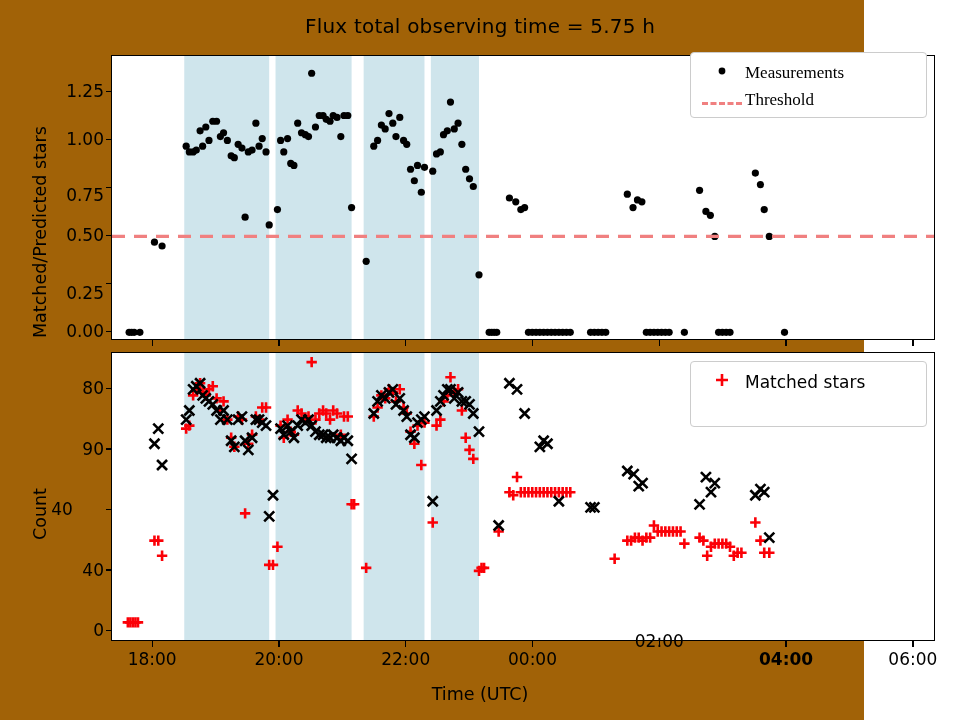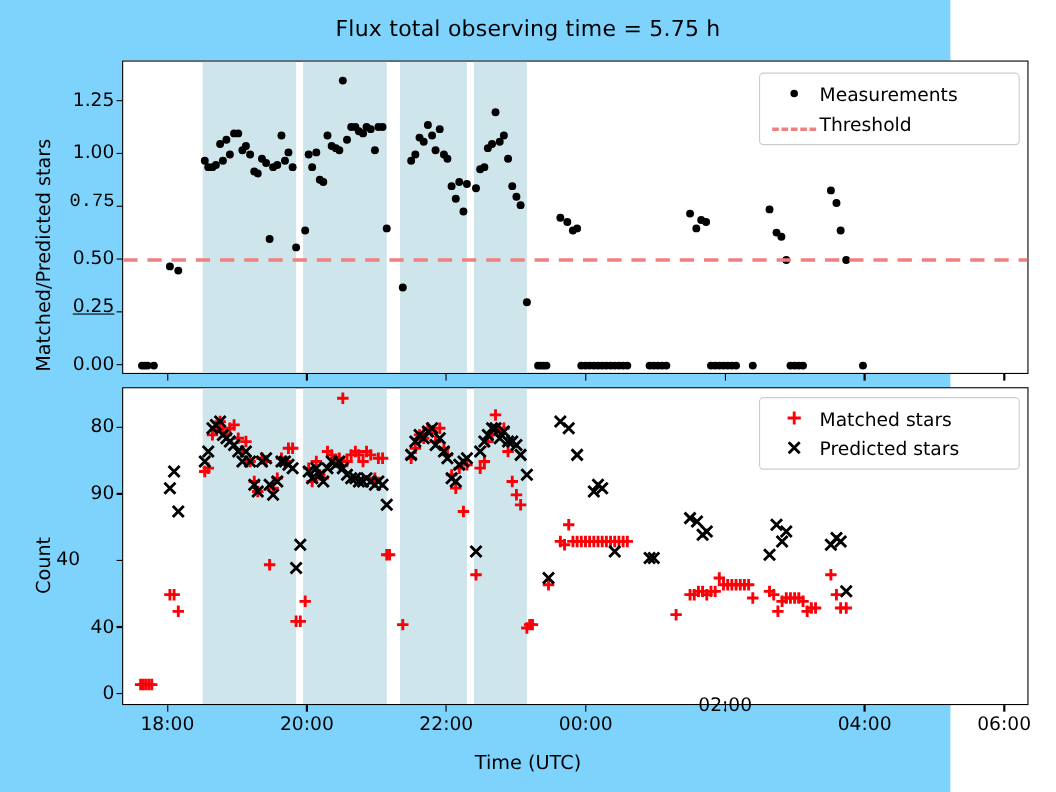--- a/index.html
+++ b/index.html
@@ -10,21 +10,21 @@
   body {
     width: 960px;
     height: 720px;
     font-family: "DejaVu Sans", sans-serif;
     overflow: hidden;
   }
   #figure {
     position: relative;
     width: 864px;
     height: 720px;
-    background: #7dd3fc;
+    background: #a16207;
   }
   .title {
     position: absolute;
     left: 0;
     top: 14px;
     width: 960px;
     text-align: center;
     font-size: 20px;
     color: #000000;
     letter-spacing: 0.2px;
@@ -99,23 +99,24 @@
   .legend {
     position: absolute;
     box-sizing: border-box;
     background: #ffffff;
     border: 1px solid #cccccc;
     border-radius: 4px;
     padding: 6px 10px 6px 8px;
   }
   #legend-top {
     left: 690px;
-    top: 66px;
+    top: 52px;
     width: 237px;
     height: 66px;
+    font-family: Liberation Serif, serif;
   }
   #legend-bottom {
     left: 690px;
     top: 361px;
     width: 237px;
     height: 66px;
   }
   .legend-row {
     display: flex;
     align-items: center;
@@ -287,23 +288,23 @@
           <circle cx="672.5107692307693" cy="276.3636363636364" r="3.6" fill="#000000"></circle>
         </g>
         <line x1="0" x2="824" y1="180.4040404040404" y2="180.4040404040404" stroke="#f08080" stroke-width="3.2" stroke-dasharray="13,9"></line>
       </svg>
   </div>
 
   <div class="ylabel" id="ylabel-top">Matched/Predicted stars</div>
 
   <div id="top-yticks">
       <div class="tick-label ytick-label" style="left: 20px; width: 84px; top: 331.364px; text-align: right;">0.00</div>
-      <div class="tick-label ytick-label" style="left: 20px; width: 84px; top: 279px; text-decoration: underline;">0.25</div>
+      <div class="tick-label ytick-label" style="left: 20px; width: 84px; top: 293px;">0.25</div>
       <div class="tick-label ytick-label" style="left: 20px; width: 84px; top: 235.404px;">0.50</div>
-      <div class="tick-label ytick-label" style="left: 20px; width: 84px; top: 184px; font-family: Liberation Mono, monospace;">0.75</div>
+      <div class="tick-label ytick-label" style="left: 20px; width: 84px; top: 195px;">0.75</div>
       <div class="tick-label ytick-label" style="left: 20px; width: 84px; top: 139.444px;">1.00</div>
       <div class="tick-label ytick-label" style="left: 20px; width: 84px; top: 91.4646px;">1.25</div>
     </div>
   <div id="top-tickmarks">
       <div class="tick-mark" style="left: 105.5px; top: 330.664px; width: 5.5px; height: 1.4px;"></div>
       <div class="tick-mark" style="left: 105.5px; top: 282.684px; width: 5.5px; height: 1.4px;"></div>
       <div class="tick-mark" style="left: 105.5px; top: 234.704px; width: 5.5px; height: 1.4px;"></div>
       <div class="tick-mark" style="left: 105.5px; top: 186.724px; width: 5.5px; height: 1.4px;"></div>
       <div class="tick-mark" style="left: 105.5px; top: 138.744px; width: 5.5px; height: 1.4px;"></div>
       <div class="tick-mark" style="left: 105.5px; top: 90.7646px; width: 5.5px; height: 1.4px;"></div>
@@ -604,42 +605,34 @@
       <div class="tick-mark" style="left: 278.269px; top: 641px; width: 1.4px; height: 5.5px;"></div>
       <div class="tick-label xtick-label" style="left: 405.738px; top: 649px;">22:00</div>
       <div class="tick-mark" style="left: 405.038px; top: 340px; width: 1.4px; height: 5.5px;"></div>
       <div class="tick-mark" style="left: 405.038px; top: 641px; width: 1.4px; height: 5.5px;"></div>
       <div class="tick-label xtick-label" style="left: 532.508px; top: 649px;">00:00</div>
       <div class="tick-mark" style="left: 531.808px; top: 340px; width: 1.4px; height: 5.5px;"></div>
       <div class="tick-mark" style="left: 531.808px; top: 641px; width: 1.4px; height: 5.5px;"></div>
       <div class="tick-label xtick-label" style="left: 659.277px; top: 631px;">02:00</div>
       <div class="tick-mark" style="left: 658.577px; top: 340px; width: 1.4px; height: 5.5px;"></div>
       <div class="tick-mark" style="left: 658.577px; top: 641px; width: 1.4px; height: 5.5px;"></div>
-      <div class="tick-label xtick-label" style="left: 786.046px; top: 649px;">04:00</div>
+      <div class="tick-label xtick-label" style="left: 786.046px; top: 649px; font-weight: bold;">04:00</div>
       <div class="tick-mark" style="left: 785.346px; top: 340px; width: 1.4px; height: 5.5px;"></div>
       <div class="tick-mark" style="left: 785.346px; top: 641px; width: 1.4px; height: 5.5px;"></div>
       <div class="tick-label xtick-label" style="left: 912.815px; top: 649px;">06:00</div>
       <div class="tick-mark" style="left: 912.115px; top: 340px; width: 1.4px; height: 5.5px;"></div>
       <div class="tick-mark" style="left: 912.115px; top: 641px; width: 1.4px; height: 5.5px;"></div>
     </div>
 
   <div class="xlabel">Time (UTC)</div>
 
   <div class="legend" id="legend-bottom">
     <div class="legend-row">
       <span class="legend-marker">
         <svg width="16" height="16" viewBox="0 0 16 16">
           <path d="M8 2 V14 M2 8 H14" stroke="#fb0007" stroke-width="2.6" fill="none"></path>
         </svg>
       </span>
       <span class="legend-text">Matched stars</span>
     </div>
-    <div class="legend-row">
-      <span class="legend-marker">
-        <svg width="16" height="16" viewBox="0 0 16 16">
-          <path d="M3 3 L13 13 M13 3 L3 13" stroke="#000000" stroke-width="2.6" fill="none"></path>
-        </svg>
-      </span>
-      <span class="legend-text">Predicted stars</span>
-    </div>
   </div>
 
 </div>
 
 </body></html>

